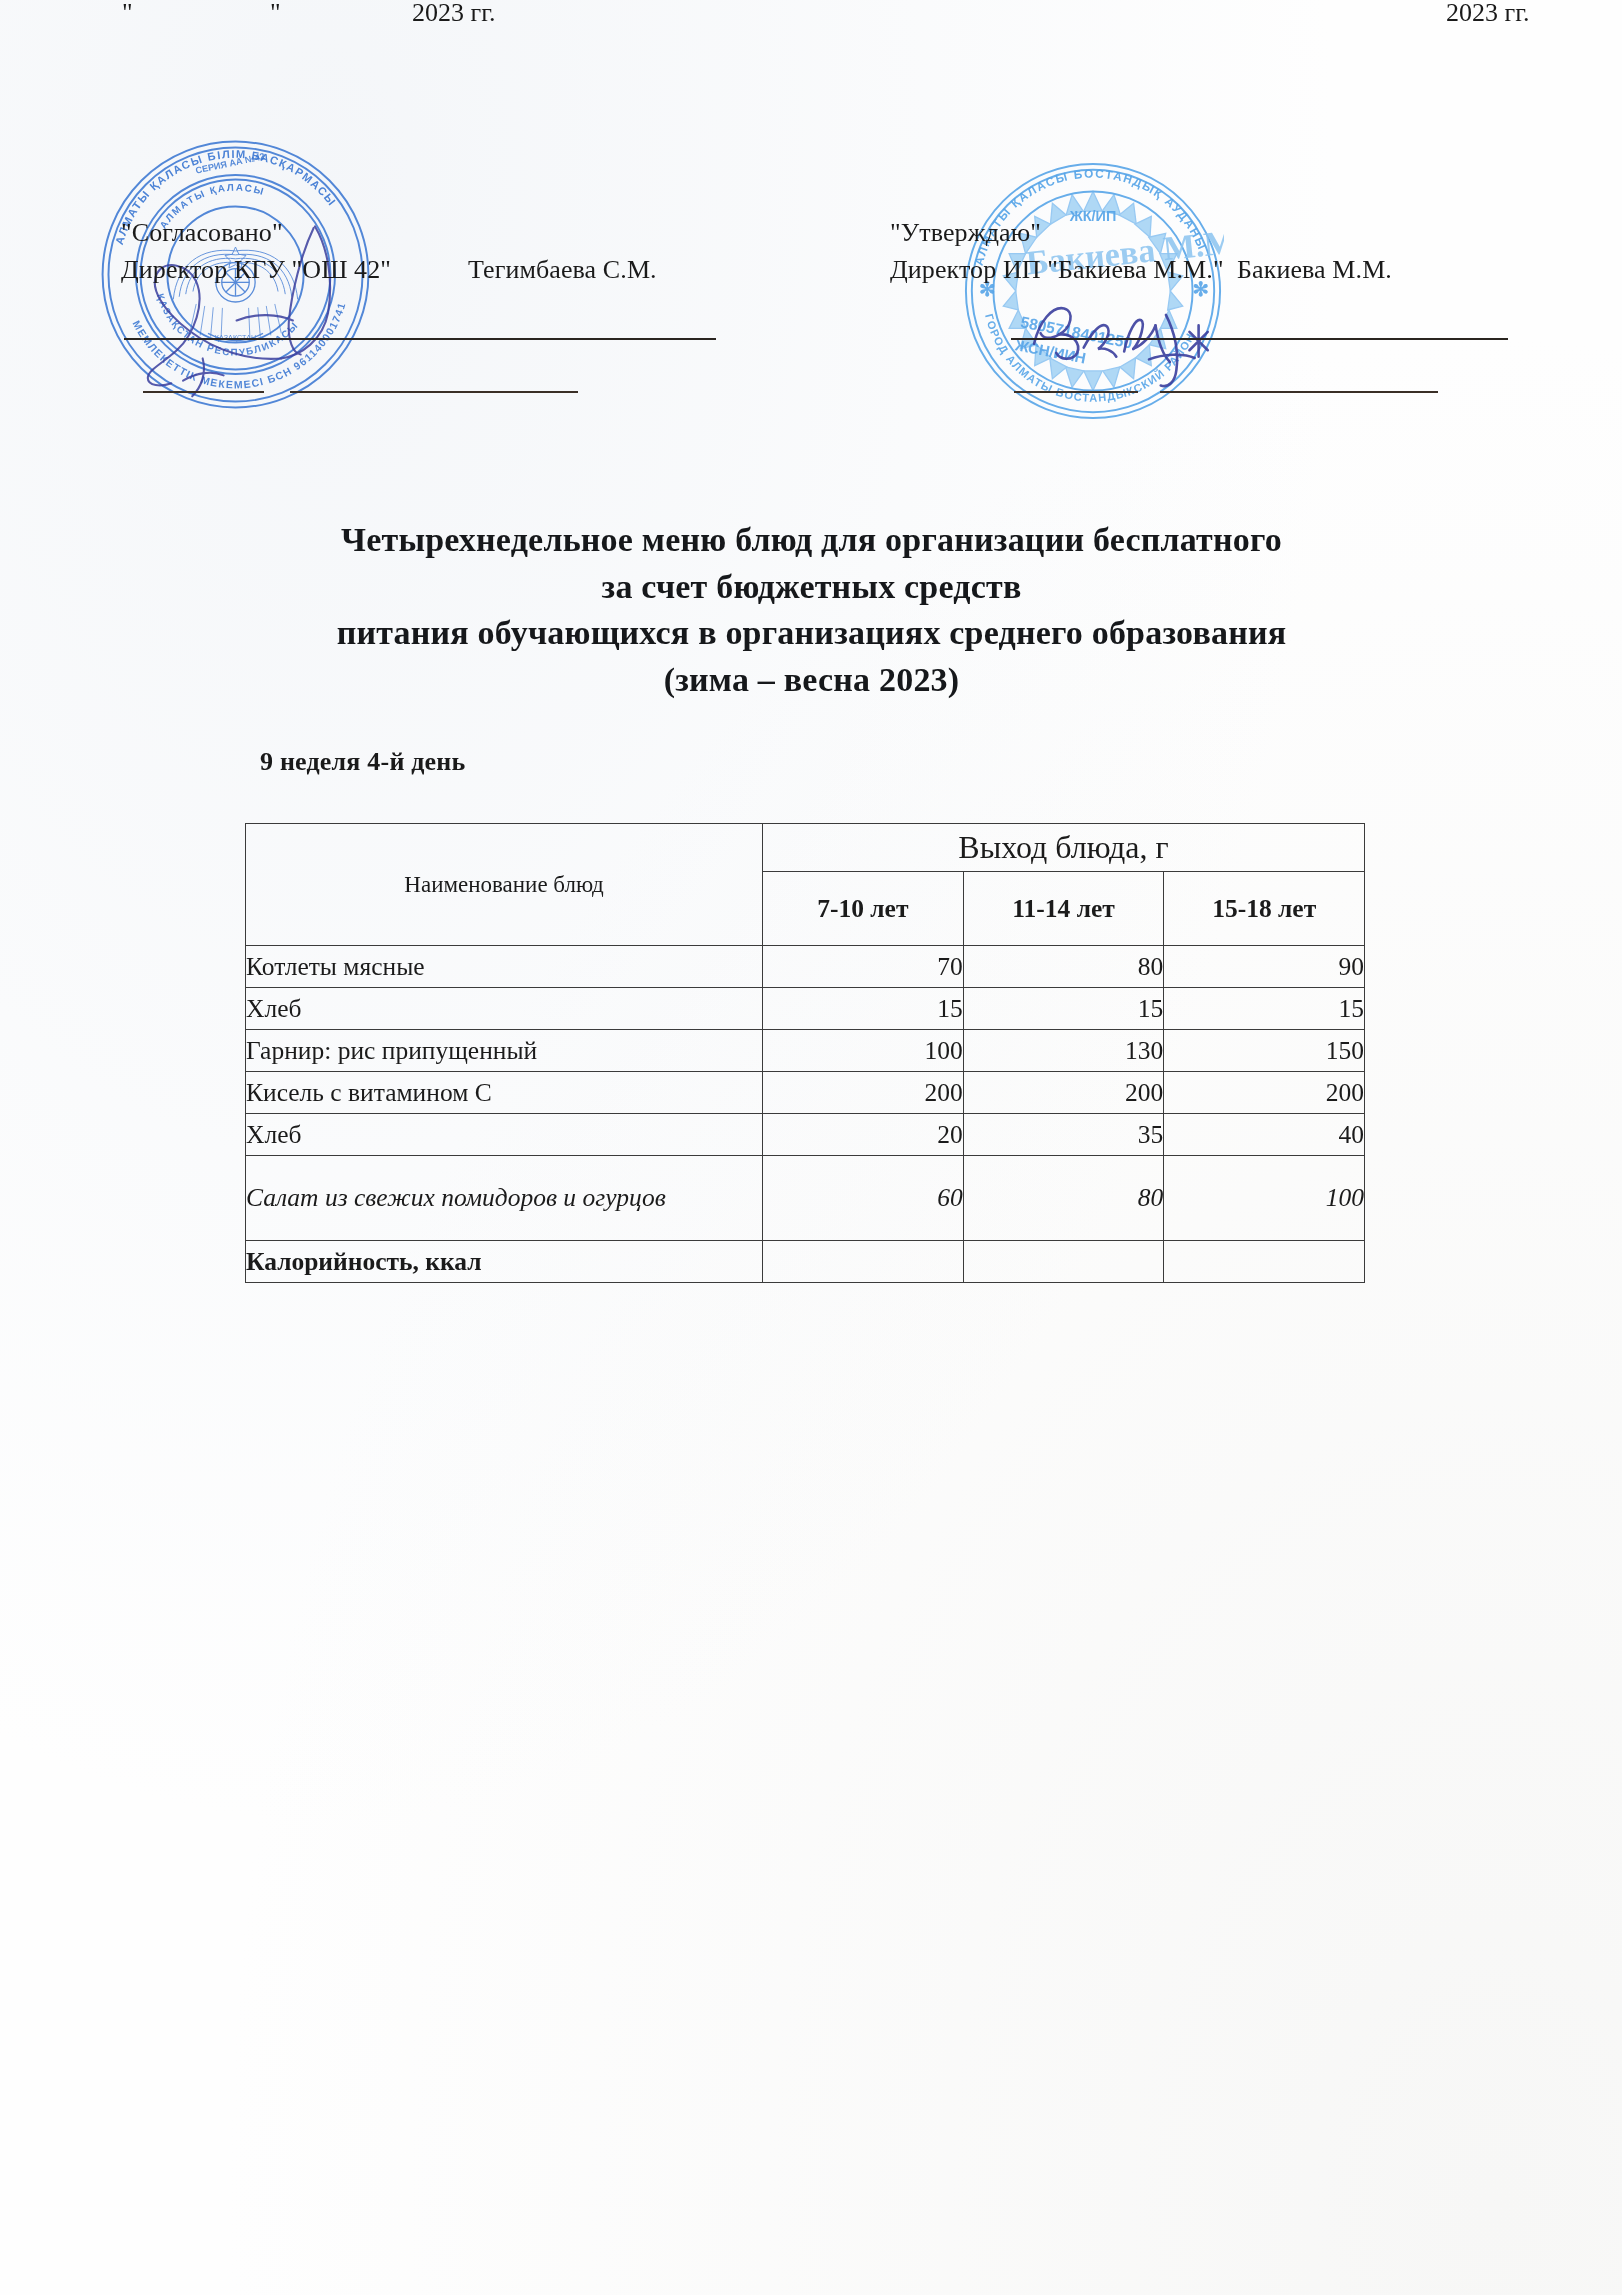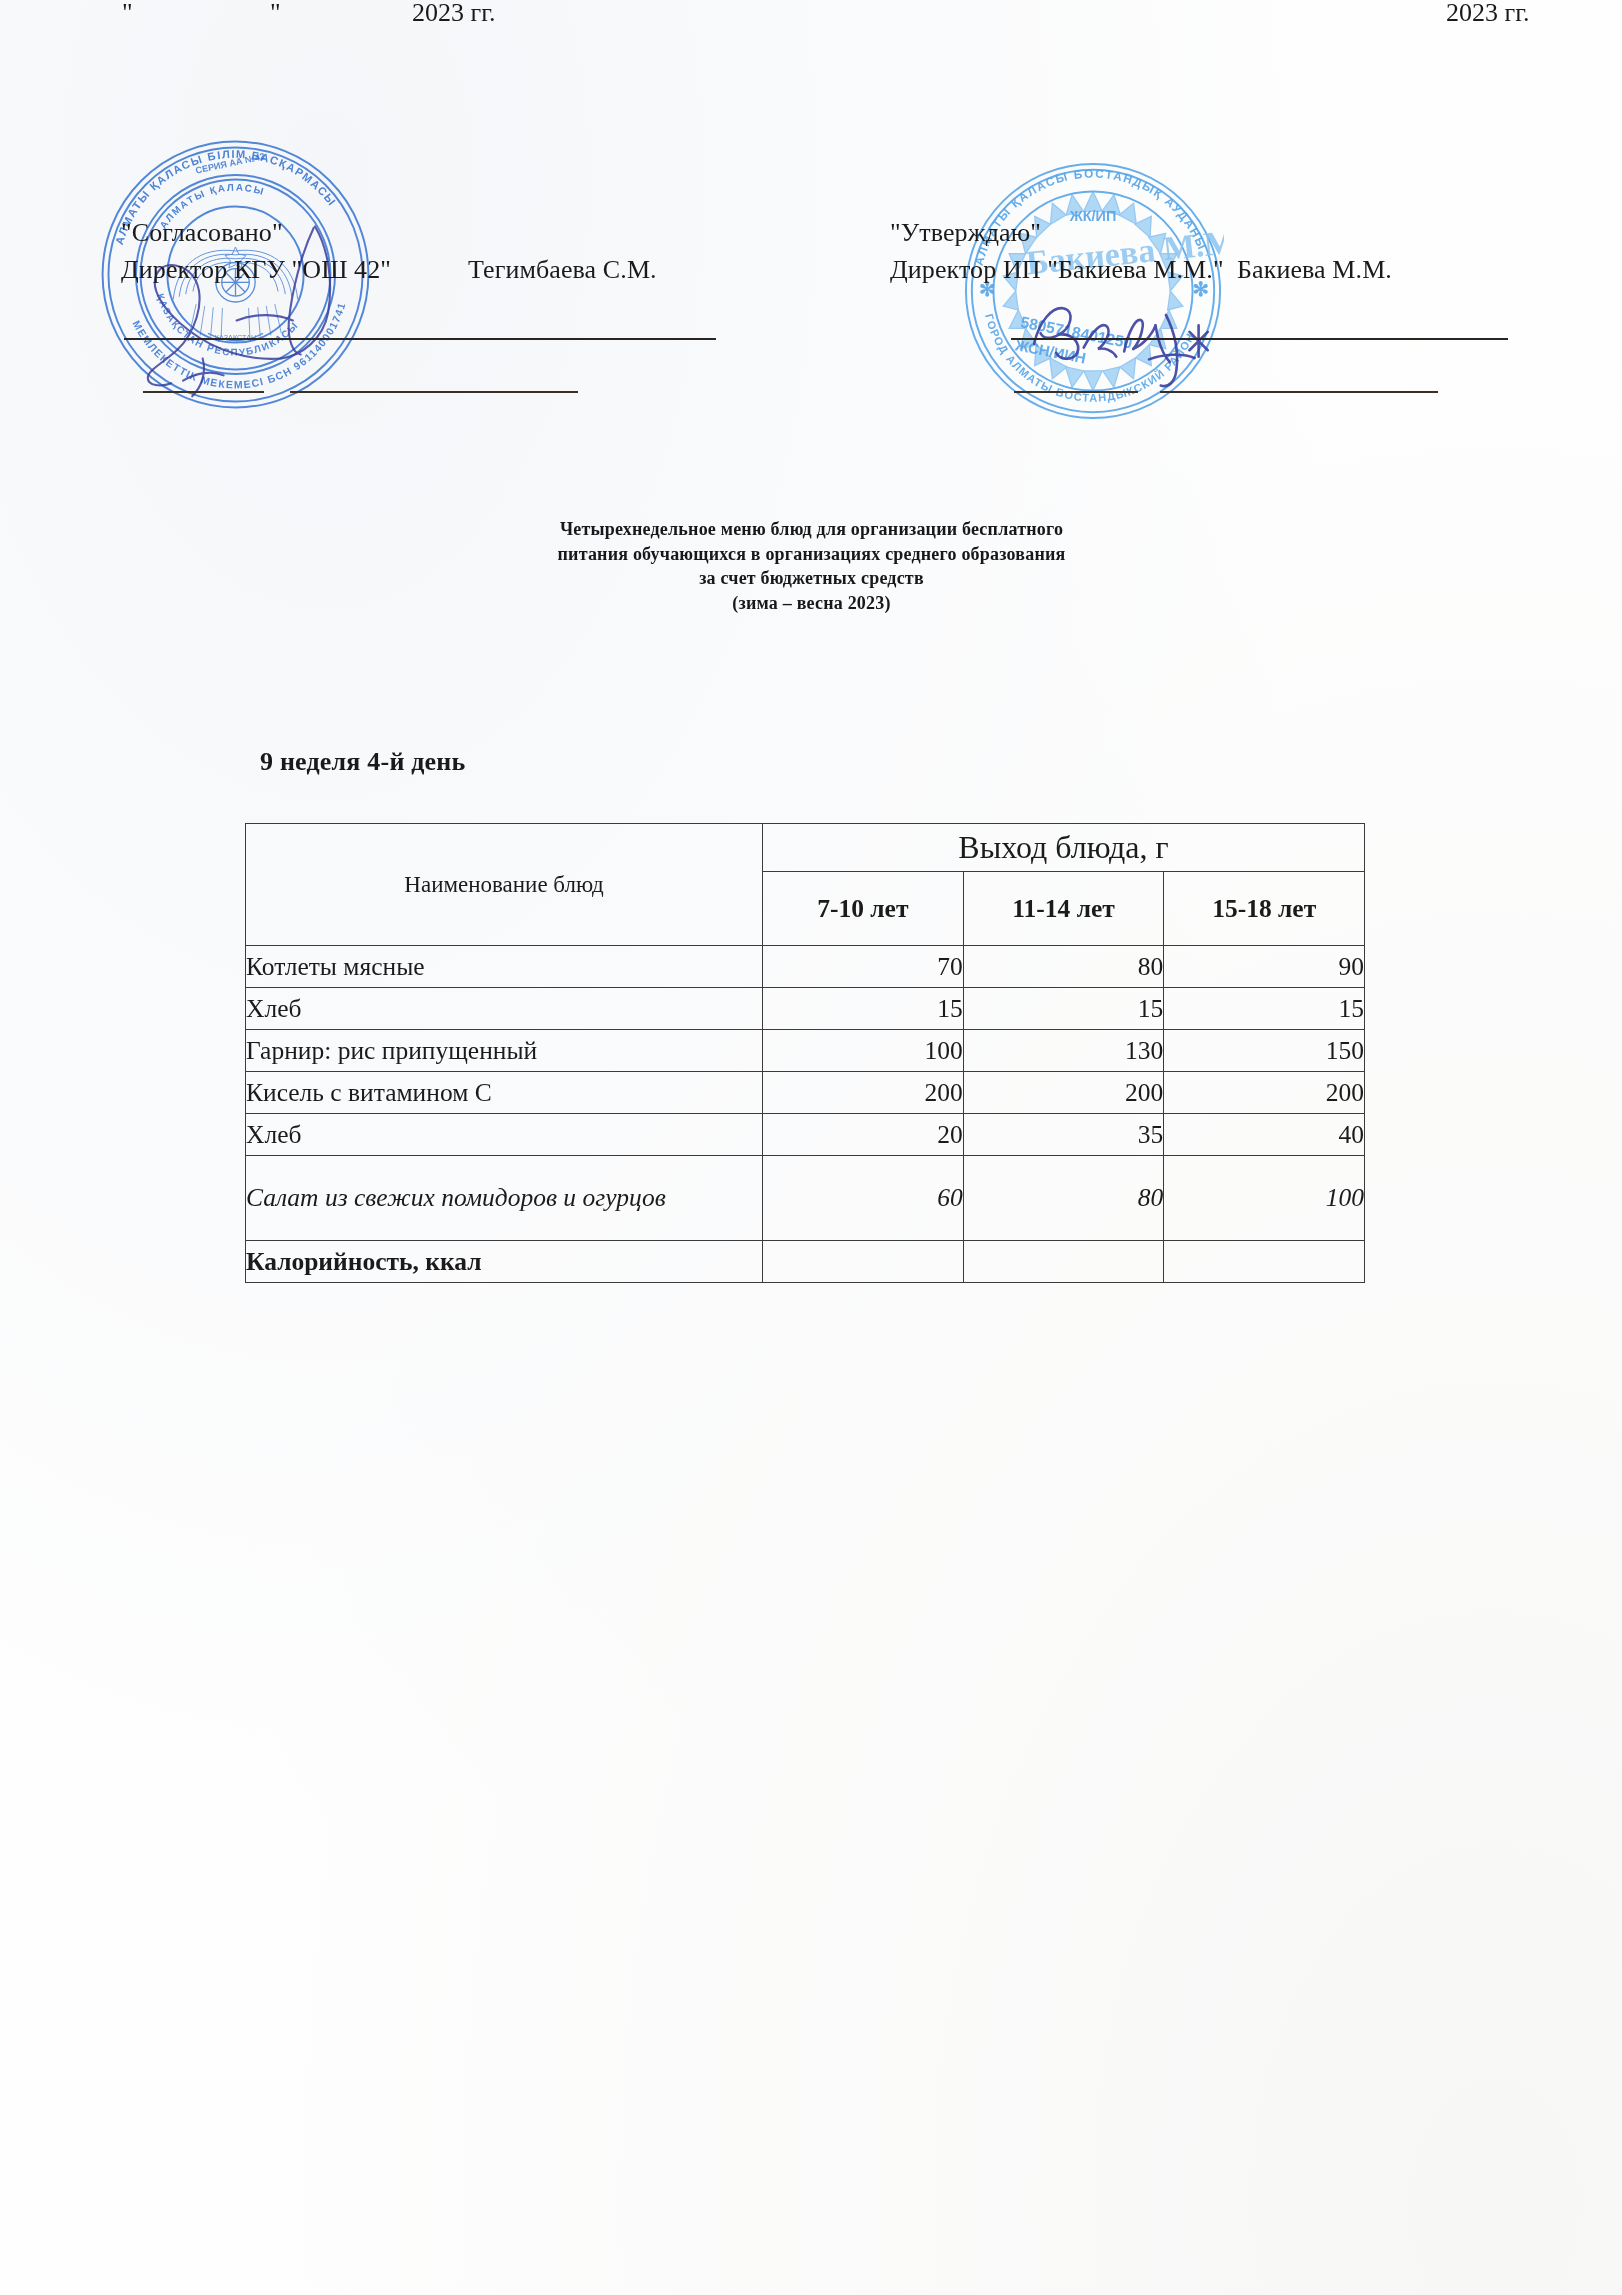--- a/index.html
+++ b/index.html
@@ -89,21 +89,21 @@
   .dr-r-rule1{ left: 1014px; top: 391px; width: 124px; }
   .dr-r-rule2{ left: 1160px; top: 391px; width: 278px; }
   .dr-r-yr   { left: 1446px; top: 360px; }
 
   
   .title {
     position: absolute;
     left: 0; right: 0;
     top: 517px;
     text-align: center;
-    font-size: 18px;
+    font-size: 34px;
     font-weight: bold;
     line-height: 1.37;
     letter-spacing: 0.2px;
     color: #16181b;
   }
   .title .ln { display: block; }
 
   
   .day-label {
     position: absolute;
@@ -370,22 +370,22 @@
   <div class="sig-rule sig-rule-right"></div>
 
   <div class="date-row">
     <span class="yr dr-r-yr">2023 гг.</span>
   </div>
   <div class="date-rule dr-r-rule1"></div>
   <div class="date-rule dr-r-rule2"></div>
 
   <div class="title">
     <span class="ln">Четырехнедельное меню блюд для организации бесплатного</span>
+    <span class="ln">за счет бюджетных средств</span>
     <span class="ln">питания обучающихся в организациях среднего образования</span>
-    <span class="ln">за счет бюджетных средств</span>
     <span class="ln">(зима – весна 2023)</span>
   </div>
 
   <div class="day-label">9 неделя 4-й день</div>
 
   <div class="tbl-wrap">
     <table class="menu">
       <thead>
         <tr>
           <th class="col-name h-name" rowspan="2">Наименование блюд</th>

